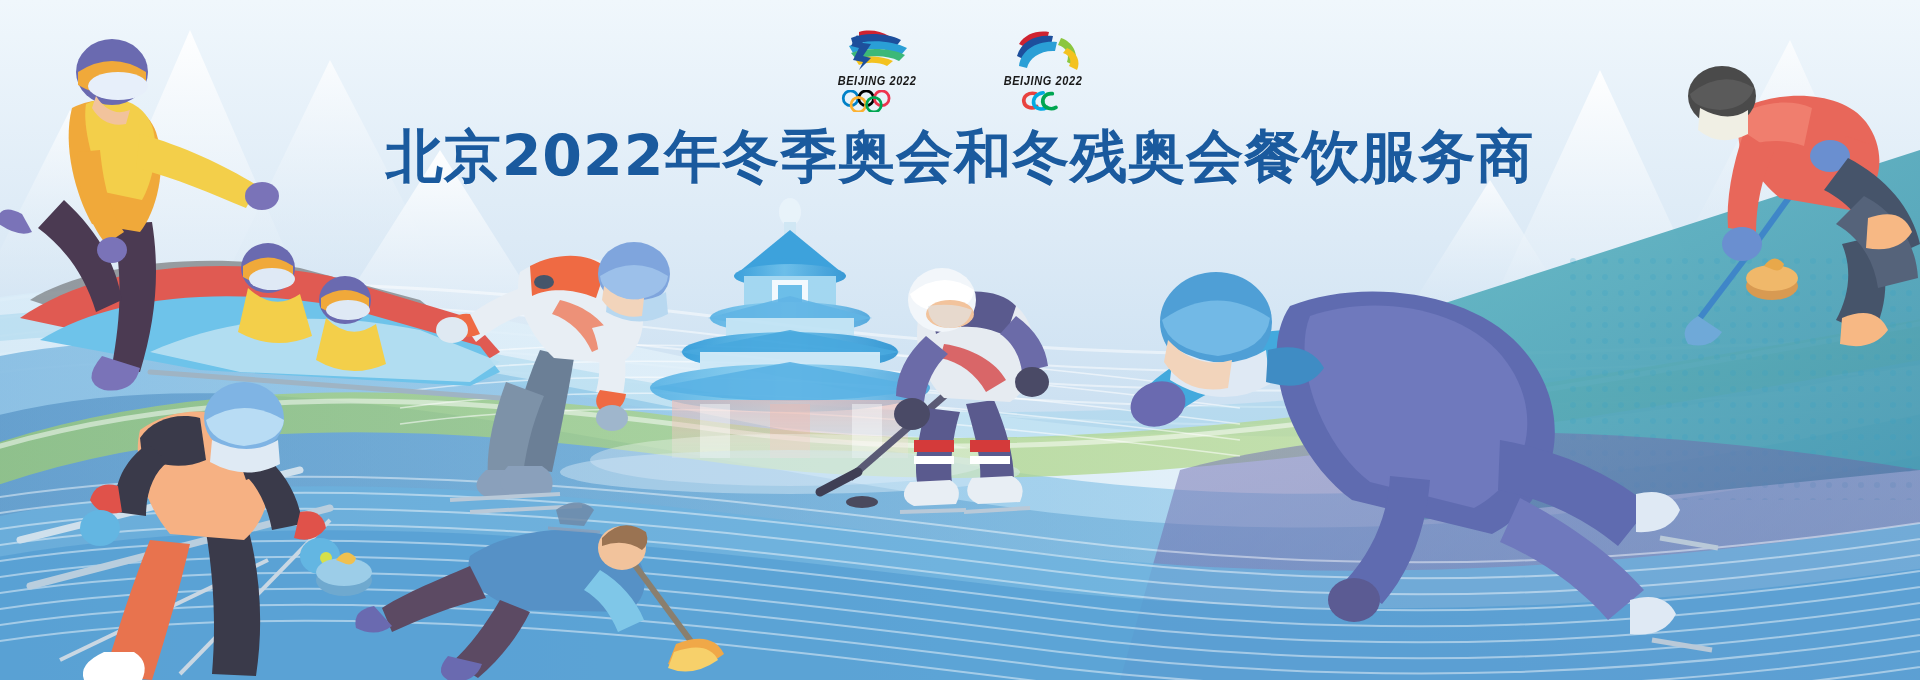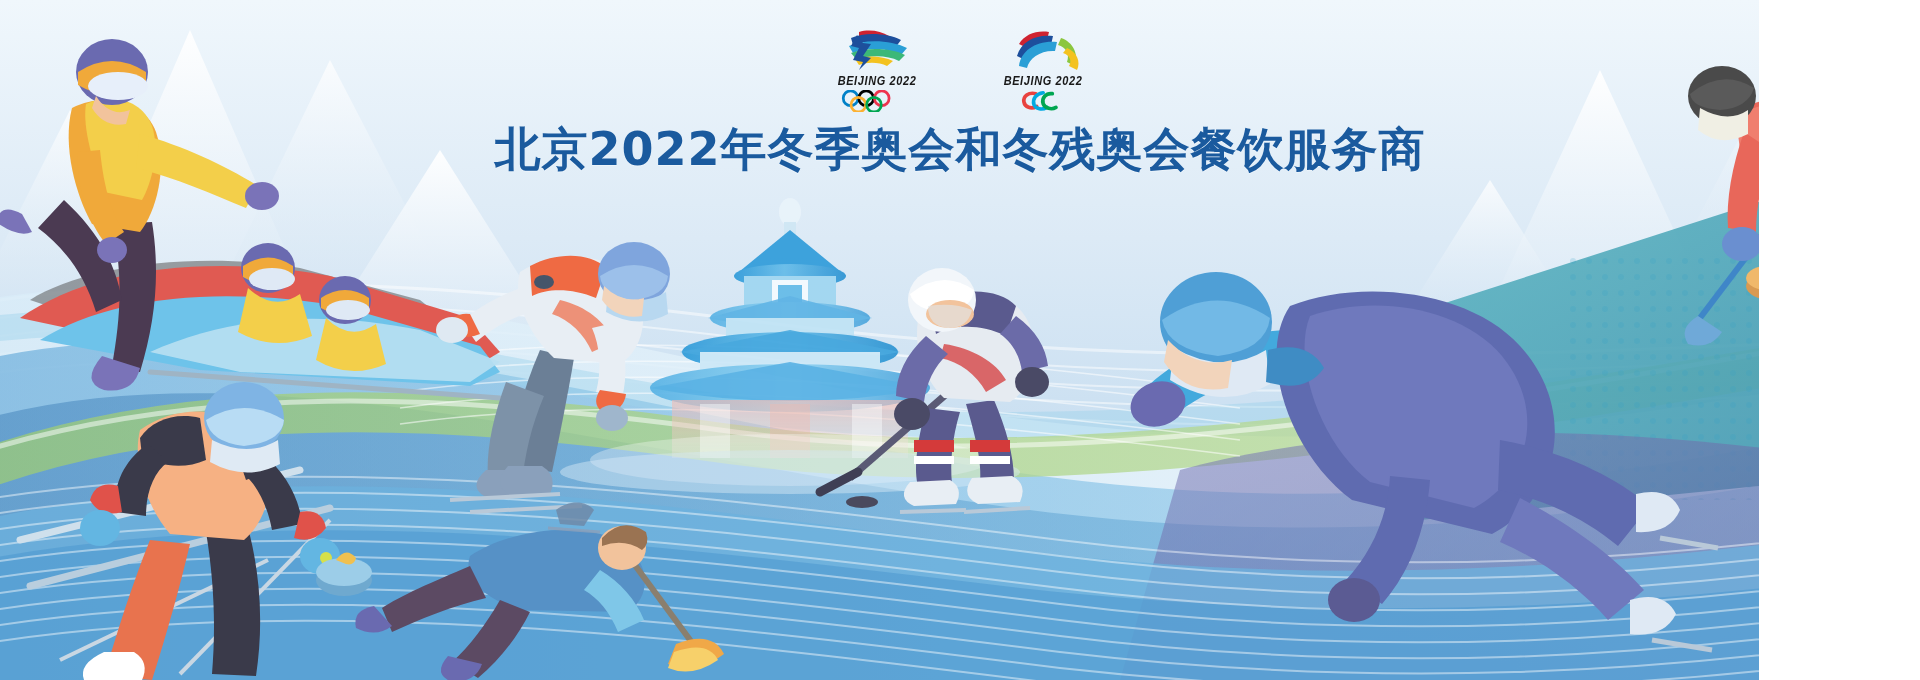--- a/index.html
+++ b/index.html
@@ -1,20 +1,20 @@
 <!DOCTYPE html>
 <html><head>
 <meta charset="utf-8">
 <style>
   html,body{margin:0;padding:0;background:#ffffff;}
   body{font-family:"Liberation Sans","DejaVu Sans",sans-serif;}
 
   #banner{
     position:relative;
-    width:1759px;height:680px;
+    width:1920px;height:680px;
     overflow:hidden;
     background:linear-gradient(175deg,#eef5fb 0%,#dfeaf7 28%,#cfe1f2 55%,#bcd9ef 80%,#aed3ec 100%);
   }
 
   svg.layer{position:absolute;left:0;top:0;width:1920px;height:680px;overflow:visible;}
 
   
   #logos{
     position:absolute;left:0;top:26px;width:1920px;
     display:flex;justify-content:center;align-items:flex-start;gap:56px;
@@ -29,21 +29,21 @@
     transform:scaleY(1.15);
   }
   .logo-sub{margin-top:4px;height:22px;}
 
   
   #title{
     position:absolute;left:0;top:119px;width:1920px;
     text-align:center;z-index:45;
     font-family:"DejaVu Sans","Liberation Sans",sans-serif;
     font-weight:bold;
-    font-size:46px;
+    font-size:57px;
     letter-spacing:1px;
     color:#1a5a9e;
     text-shadow:0 1px 0 rgba(255,255,255,.35);
     white-space:nowrap;
   }
 </style>
 </head>
 <body>
 
 <div id="banner">

